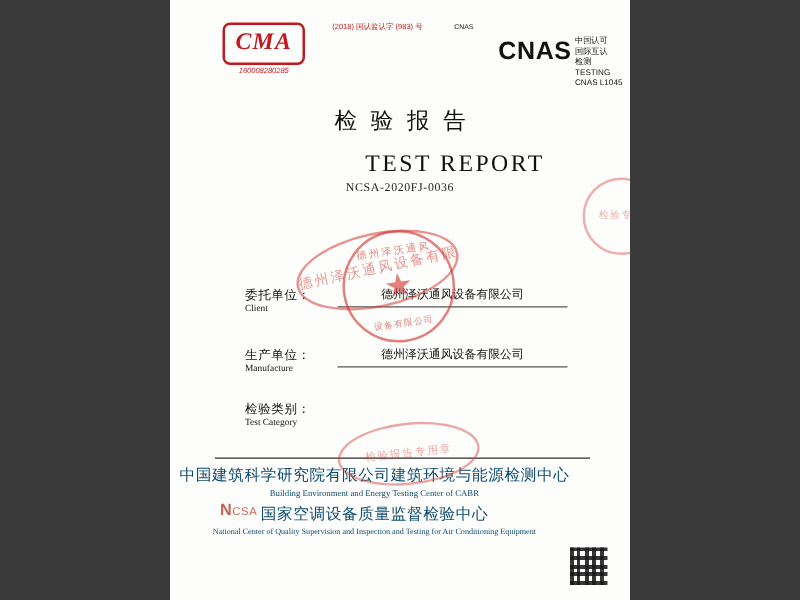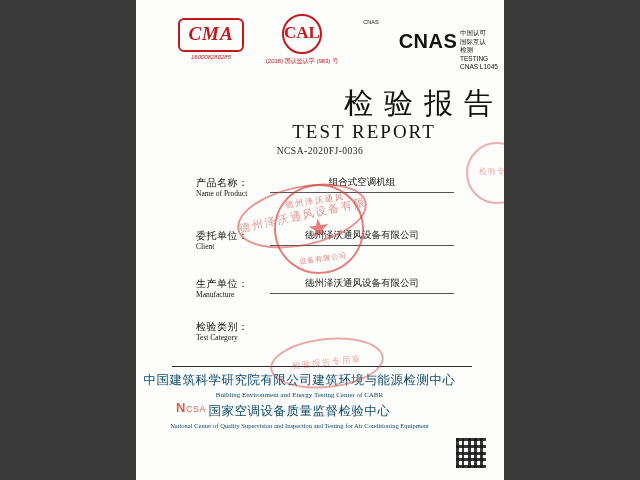--- a/index.html
+++ b/index.html
@@ -118,22 +118,22 @@
     line-height: 8.5px;
     color: #111;
     font-family: "Liberation Sans", sans-serif;
   }
 
   
   .title-cn {
     position: absolute;
     left: 0; top: 84px;
     width: 368px;
-    text-align: right;
-    font-size: 29px;
+    text-align: center;
+    font-size: 18px;
     letter-spacing: 11px;
     color: #111;
     text-indent: 11px;
     font-family: "Liberation Serif", serif;
   }
   .title-en {
     position: absolute;
     left: 0; top: 121px;
     width: 368px;
     text-align: center;
@@ -335,21 +335,20 @@
   <div id="sheet">
 
     <div class="cert-row">
 
       <div class="cert cma">
         <div class="cma-mark">CMA</div>
         <div class="cma-sub">160008280285</div>
       </div>
 
       <div class="cert cal">
-        <div class="cal-mark">CAL</div>
         <div class="cal-sub">(2018) 国认监认字 (983) 号</div>
       </div>
 
       <div class="cert ilac">
         <div class="ilac-sub">CNAS</div>
       </div>
 
       <div class="cert cnas">
         <div class="cnas-mark">CNAS</div>
       </div>
@@ -360,25 +359,20 @@
         <div>检测</div>
         <div>TESTING</div>
         <div>CNAS L1045</div>
       </div>
     </div>
 
     <div class="title-cn">检验报告</div>
     <div class="title-en">TEST REPORT</div>
     <div class="doc-no">NCSA-2020FJ-0036</div>
 
-    <div class="field f1">
-      <div class="lbl-cn">产品名称：</div>
-      <div class="lbl-en">Name of Product</div>
-      <div class="val">组合式空调机组</div>
-    </div>
 
     <div class="field f2">
       <div class="lbl-cn">委托单位：</div>
       <div class="lbl-en">Client</div>
       <div class="val">德州泽沃通风设备有限公司</div>
     </div>
 
     <div class="field f3">
       <div class="lbl-cn">生产单位：</div>
       <div class="lbl-en">Manufacture</div>

